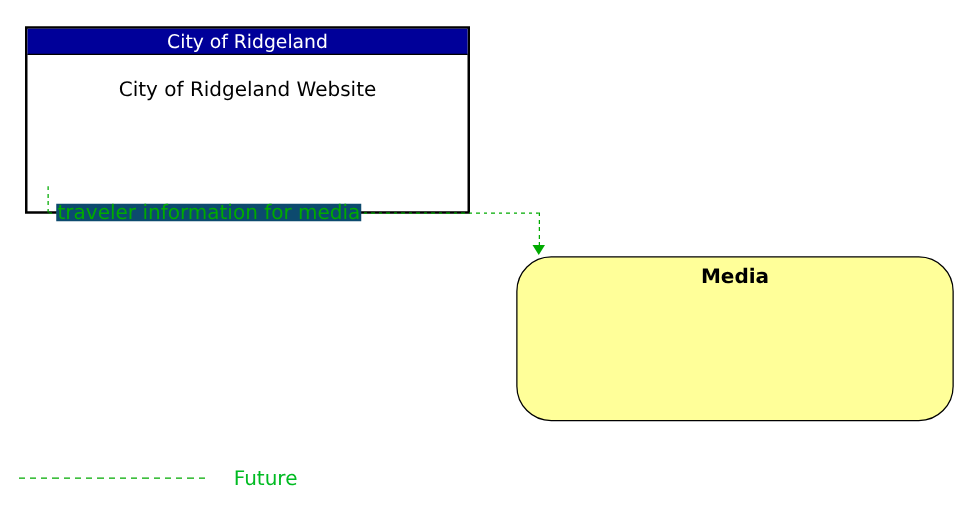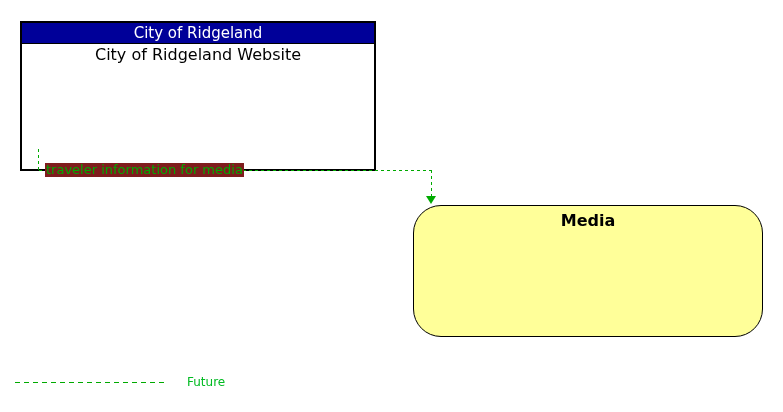--- a/index.html
+++ b/index.html
@@ -26,21 +26,21 @@
     height: 20px; line-height: 20px;
     text-align: center;
     font-size: 15px;
     border-bottom: 1px solid #000000;
     white-space: nowrap; overflow: hidden;
   }
   .entity-body {
     color: #000000;
     text-align: center;
     font-size: 16px;
-    padding-top: 1px;
+    padding-top: 18px;
     white-space: nowrap;
   }
 
   
   .terminator-box {
     position: absolute; left: 413px; top: 205px;
     width: 350px; height: 132px;
     background: #ffff99;
     border: 1.5px solid #000000;
     border-radius: 28px;
@@ -61,22 +61,22 @@
     background: repeating-linear-gradient(180deg, #00aa00 0 3px, transparent 3px 6px);
   }
   .flow-hseg {
     position: absolute; left: 39px; top: 170px;
     width: 392px; height: 1px;
     background: repeating-linear-gradient(90deg, #00aa00 0 3px, transparent 3px 6px);
   }
   .flow-label {
     position: absolute; left: 45px; top: 163px;
     color: #00aa00;
-    background: #7f1d1d;
-    font-size: 13px; line-height: 14px;
+    background: #0c4a6e;
+    font-size: 16px; line-height: 14px;
     white-space: nowrap;
     padding: 0 1px;
   }
   .flow-vseg2 {
     position: absolute; left: 431px; top: 170px;
     width: 1px; height: 27px;
     background: repeating-linear-gradient(180deg, #00aa00 0 3px, transparent 3px 6px);
   }
   .flow-arrowhead {
     position: absolute; left: 426px; top: 196px;
@@ -88,21 +88,21 @@
 
   
   .legend-line {
     position: absolute; left: 15px; top: 382px;
     width: 152px; height: 1px;
     background: repeating-linear-gradient(90deg, #00aa00 0 5px, transparent 5px 9px);
   }
   .legend-label {
     position: absolute; left: 187px; top: 375px;
     color: #00bb22;
-    font-size: 12px; line-height: 15px;
+    font-size: 16px; line-height: 15px;
     white-space: nowrap;
   }
 </style>
 </head>
 <body>
 
 <div class="canvas">
 
   <div class="entity-box">
     <div class="entity-header">City of Ridgeland</div>

